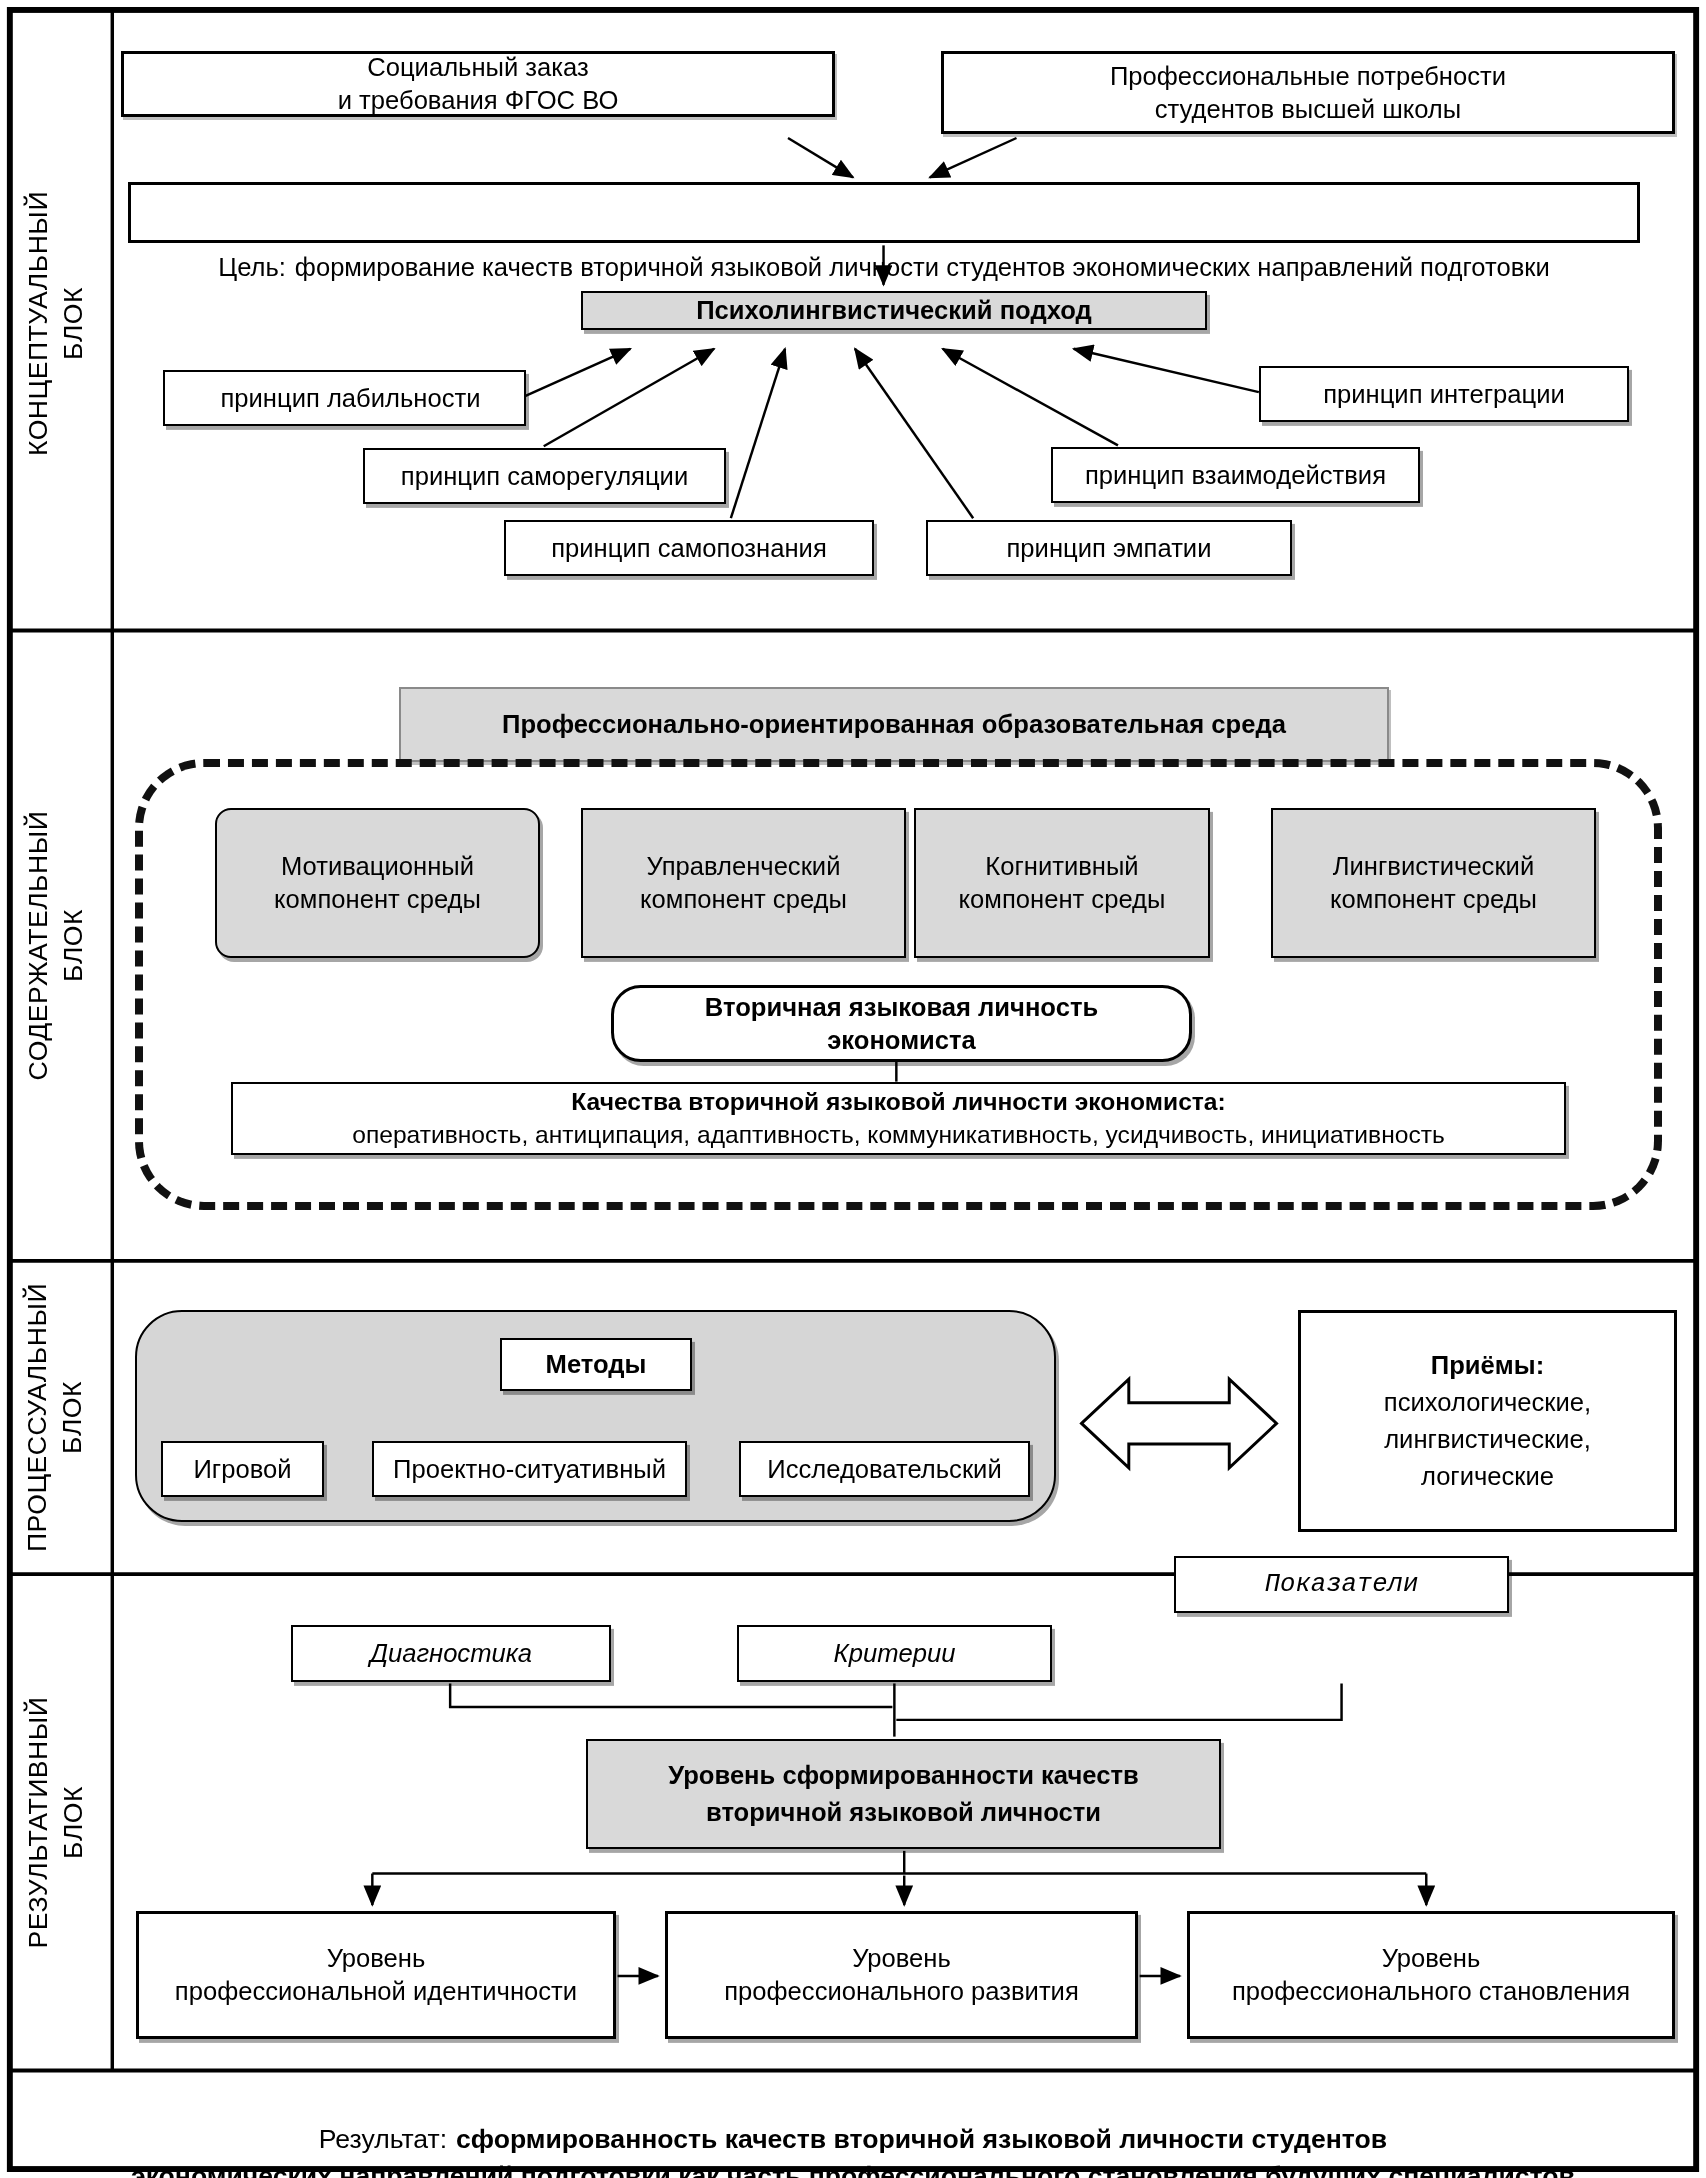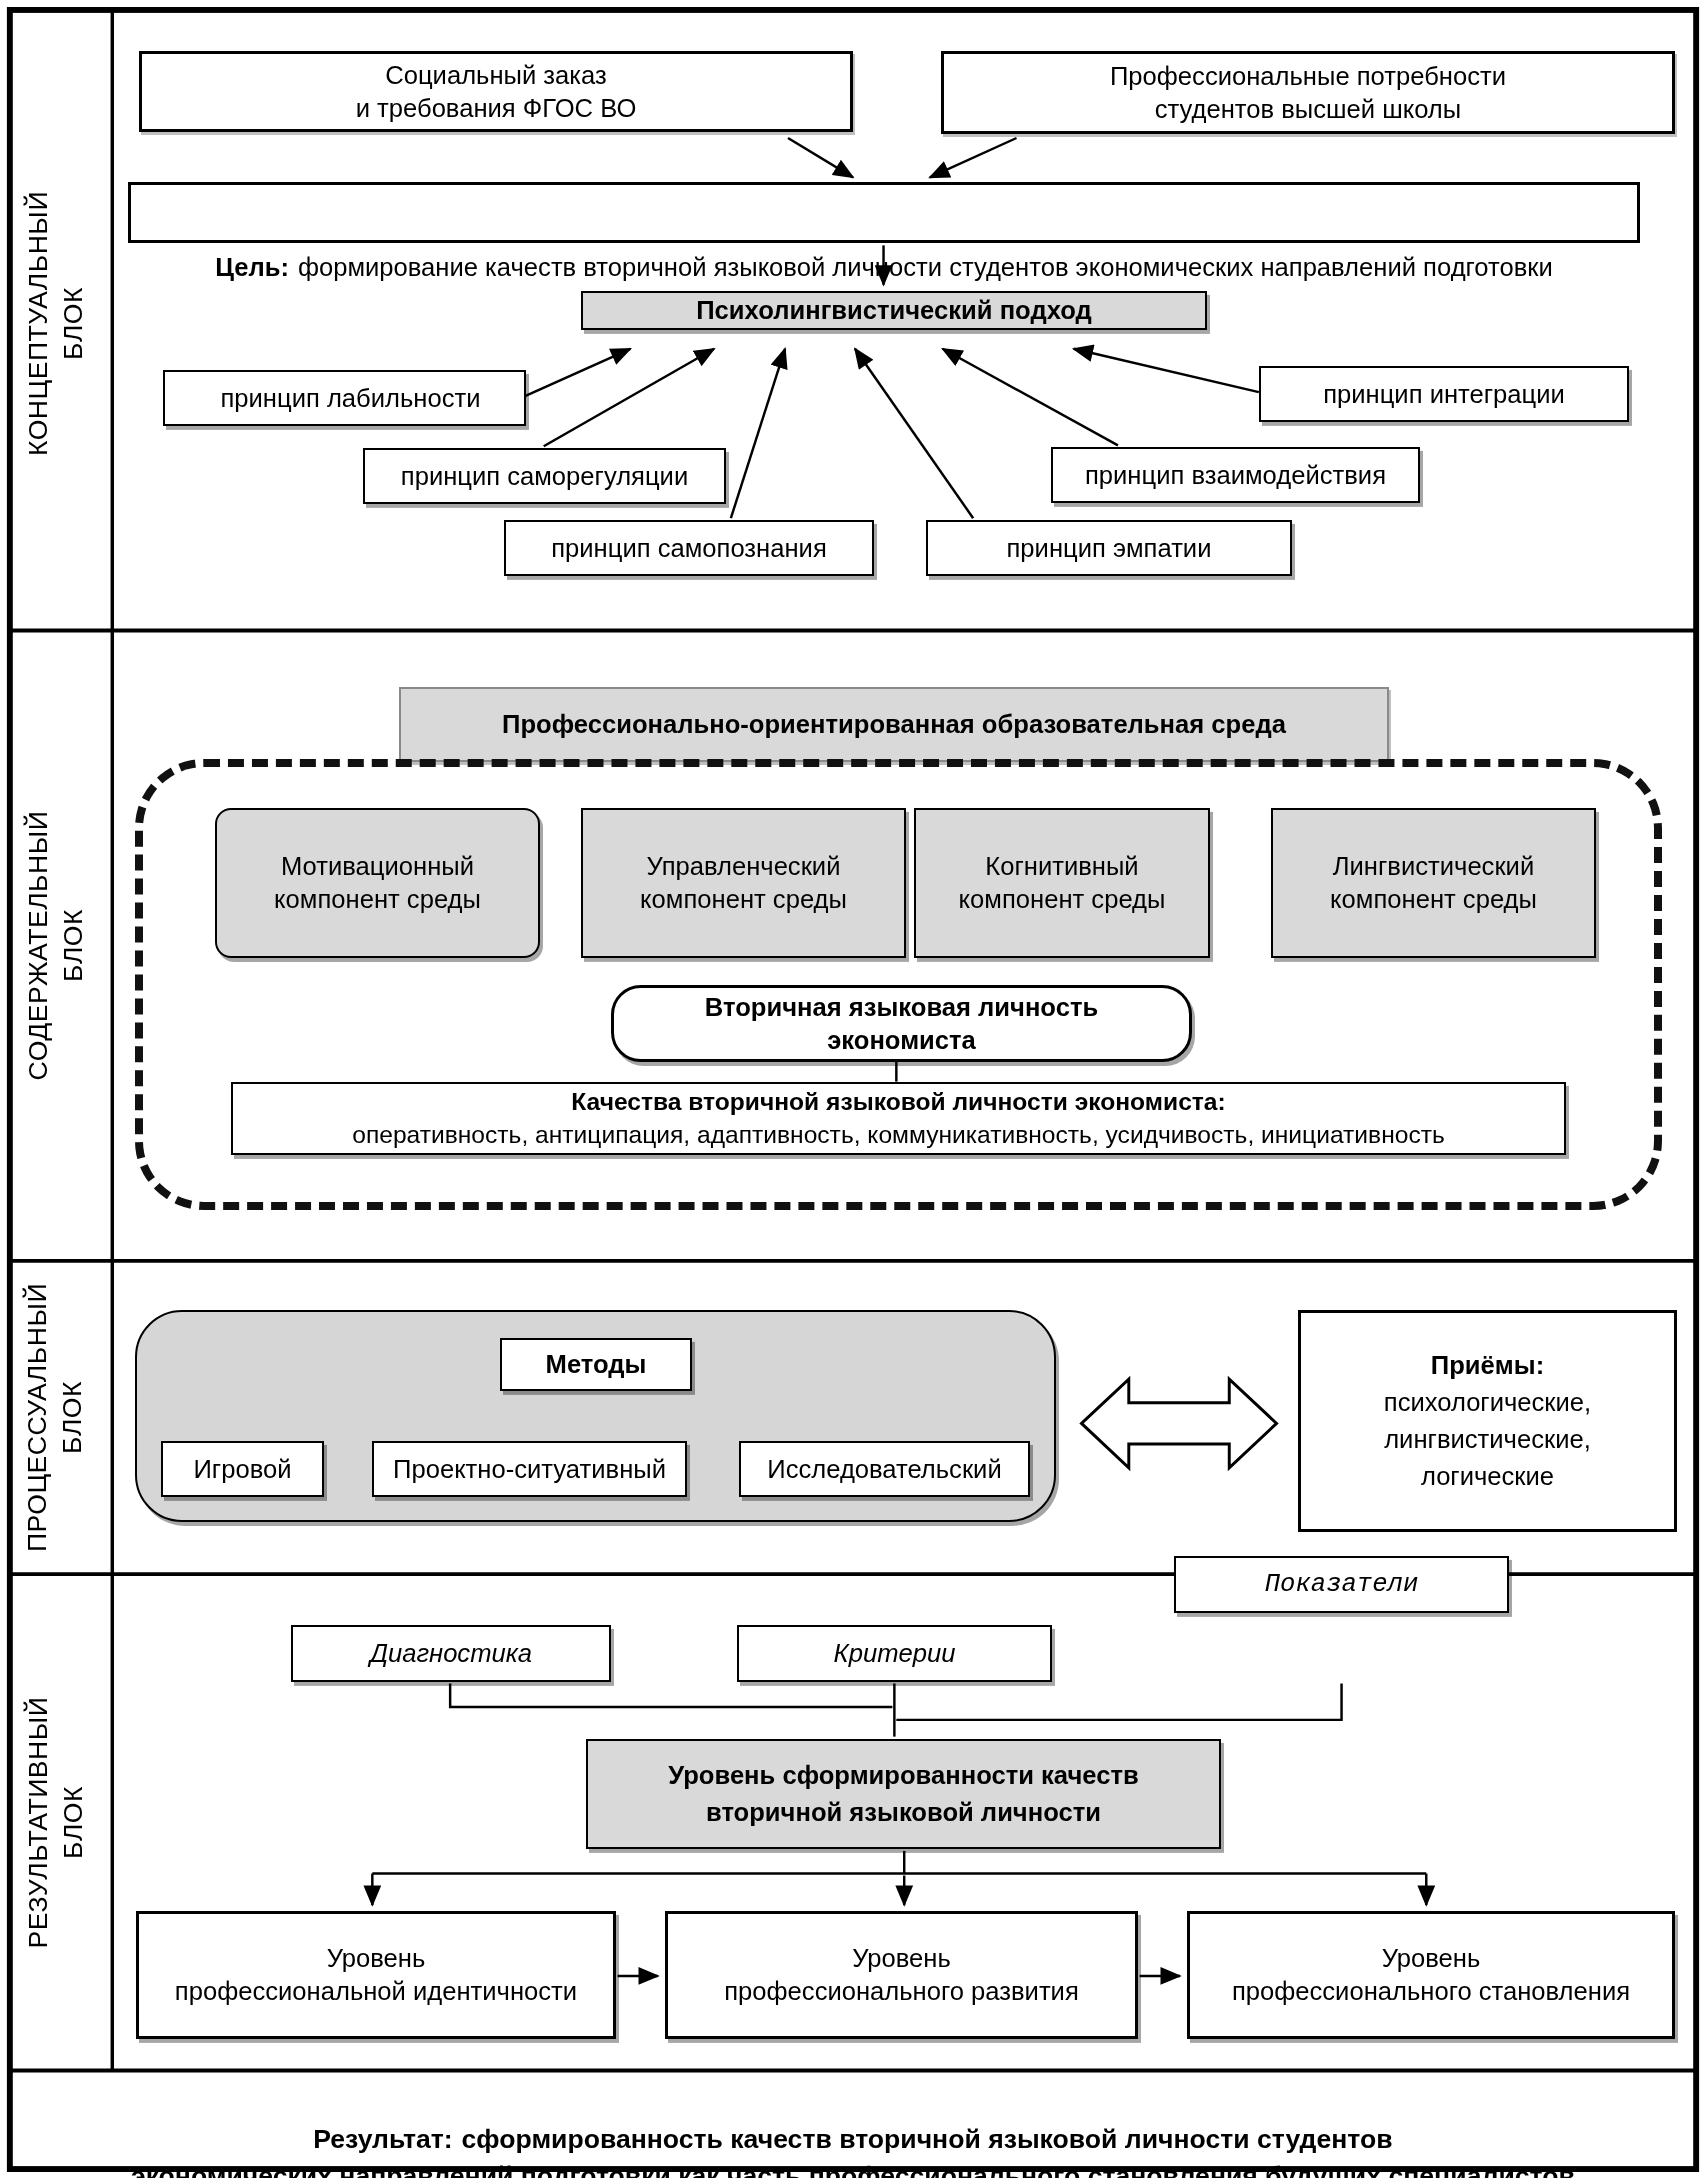--- a/index.html
+++ b/index.html
@@ -40,21 +40,21 @@
   .goalbox{
     position:absolute;left:128px;top:182px;width:1512px;height:61px;
     border:3px solid #000;box-sizing:border-box;background:#fff;
     text-align:center;font-size:25.6px;line-height:55px;white-space:pre-line;
   }
   .resultbar{
     position:absolute;left:7.9px;top:2071px;width:1690px;height:100px;
     box-sizing:border-box;text-align:center;font-weight:bold;
     font-size:26.6px;line-height:37px;padding-top:12.8px;white-space:pre-line;
   }
-  .prefix{margin-right:8.9px;font-weight:bold;}
+  .prefix{margin-right:8.9px;font-weight:normal;}
   .coltext{flex-direction:column;}
   .qtitle{font-weight:bold;}
 </style>
 </head>
 <body>
 
 <div class="stage">
 
   <svg class="overlay" viewBox="0 0 1732 2212">
     <defs>
@@ -112,21 +112,21 @@
 
   <div class="vlabel" style="left:-245px;top:284px;width:611px;height:79px;">КОНЦЕПТУАЛЬНЫЙ
 БЛОК</div>
   <div class="vlabel" style="left:-245px;top:906px;width:611px;height:79px;">СОДЕРЖАТЕЛЬНЫЙ
 БЛОК</div>
   <div class="vlabel" style="left:-93px;top:1378px;width:305px;height:79px;">ПРОЦЕССУАЛЬНЫЙ
 БЛОК</div>
   <div class="vlabel" style="left:-176px;top:1783px;width:473px;height:79px;">РЕЗУЛЬТАТИВНЫЙ
 БЛОК</div>
 
-  <div class="box softshadow" style="left:139px;top:51px;width:714px;height:81px;">Социальный заказ
+  <div class="box softshadow" style="left:121px;top:51px;width:714px;height:66px;">Социальный заказ
 и требования ФГОС ВО</div>
   <div class="box softshadow" style="left:941px;top:51px;width:734px;height:83px;">Профессиональные потребности
 студентов высшей школы</div>
 
   <div class="goalbox">
     <span class="prefix">Цель:</span><span>формирование качеств вторичной языковой личности студентов экономических направлений подготовки</span>
   </div>
 
   <div class="box thin gray bold shadow" style="left:581px;top:291px;width:626px;height:39px;">Психолингвистический подход</div>
 

